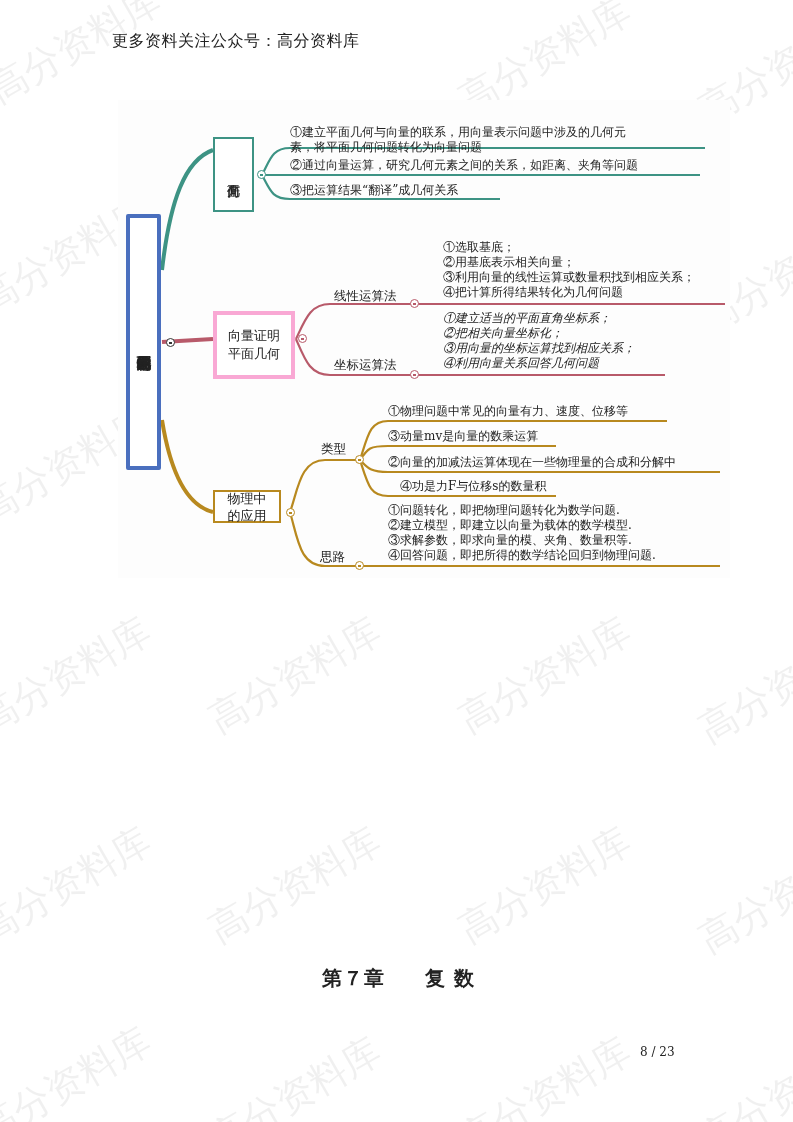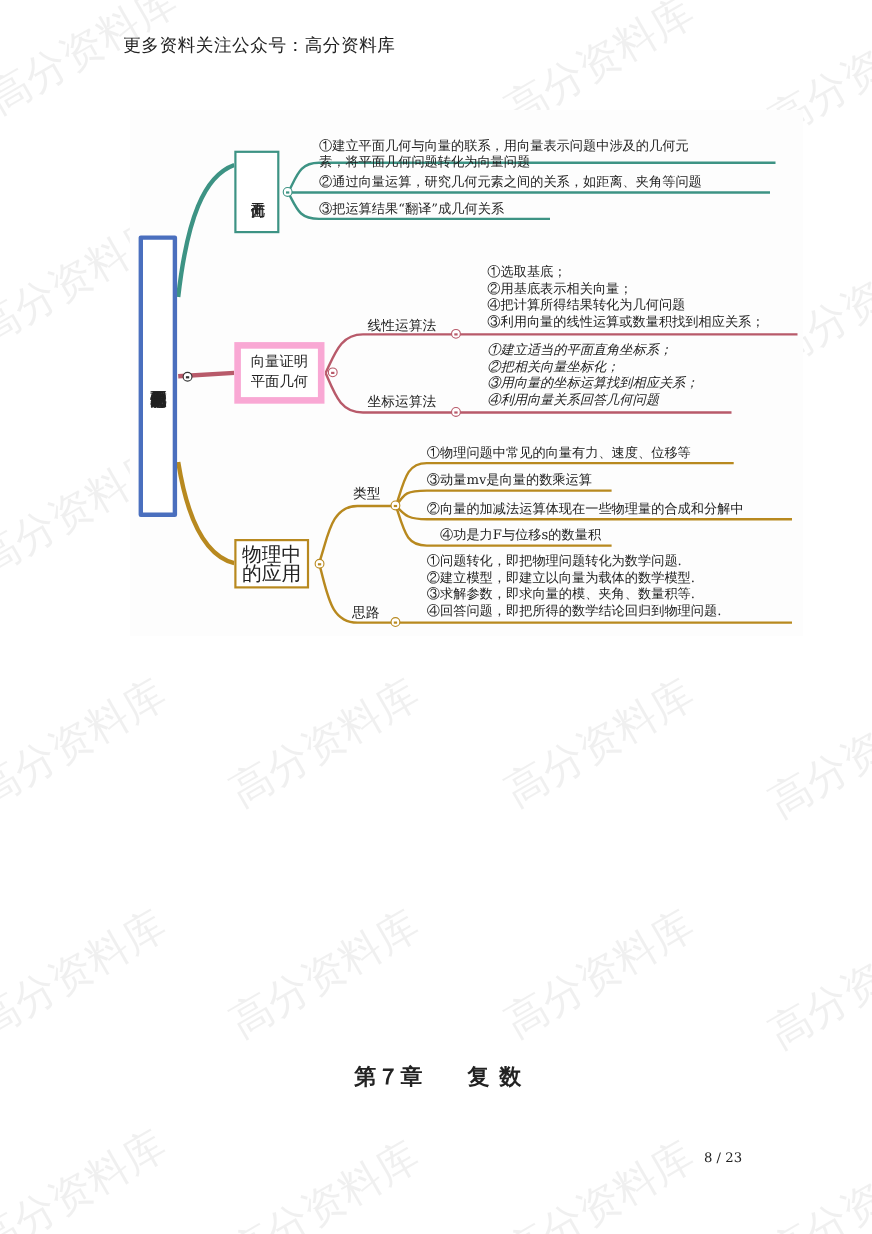--- a/index.html
+++ b/index.html
@@ -30,24 +30,24 @@
     box-sizing:border-box;
   }
   .root {
     left:126px; top:214px; width:35px; height:256px;
     border:4px solid #4a6fbe; border-radius:2px;
     font-size:15px; line-height:19px; writing-mode:vertical-rl; letter-spacing:0px;
     padding-top:4px;
   }
   .b1 { left:213px; top:137px; width:41px; height:75px; border:2px solid #3d9384;
         font-size:13px; line-height:17px; writing-mode:vertical-rl; }
-  .b2 { left:213px; top:311px; width:82px; height:56px; border:6px solid #f9a8d4;
+  .b2 { left:213px; top:311px; width:82px; height:68px; border:4px solid #f9a8d4;
         font-size:13px; line-height:18px; }
-  .b3 { left:213px; top:490px; width:68px; height:45px; border:2px solid #b8891f;
-        font-size:18px; line-height:17px; }
+  .b3 { left:213px; top:490px; width:68px; height:33px; border:2px solid #b8891f;
+        font-size:13px; line-height:17px; }
   .txt {
     position:absolute; font-family:"DejaVu Serif", serif; font-size:12px;
     color:#222; white-space:nowrap; line-height:15px;
   }
   .sub { font-size:12.5px; }
   .collapse {
     position:absolute; width:9px; height:9px; border-radius:50%;
     background:#fff; box-sizing:border-box;
   }
   .collapse::after {
@@ -139,22 +139,22 @@
     <div>平面几何</div>
   </div>
 </div>
 <div class="collapse" style="left:298px;top:334px;border:1.5px solid #b85a6a;color:#b85a6a;"></div>
 
 <div class="txt sub" style="left:334px;top:288px;">线性运算法</div>
 <div class="collapse" style="left:410px;top:299px;border:1.5px solid #b85a6a;color:#b85a6a;"></div>
 <div class="txt" style="left:443px;top:240px;">
   <div>①选取基底；</div>
   <div>②用基底表示相关向量；</div>
+  <div>③利用向量的线性运算或数量积找到相应关系；</div>
   <div>④把计算所得结果转化为几何问题</div>
-  <div>③利用向量的线性运算或数量积找到相应关系；</div>
 </div>
 
 <div class="txt sub" style="left:334px;top:357px;">坐标运算法</div>
 <div class="collapse" style="left:410px;top:370px;border:1.5px solid #b85a6a;color:#b85a6a;"></div>
 <div class="txt" style="left:443px;top:311px;font-style:italic;">
   <div>①建立适当的平面直角坐标系；</div>
   <div>②把相关向量坐标化；</div>
   <div>③用向量的坐标运算找到相应关系；</div>
   <div>④利用向量关系回答几何问题</div>
 </div>

